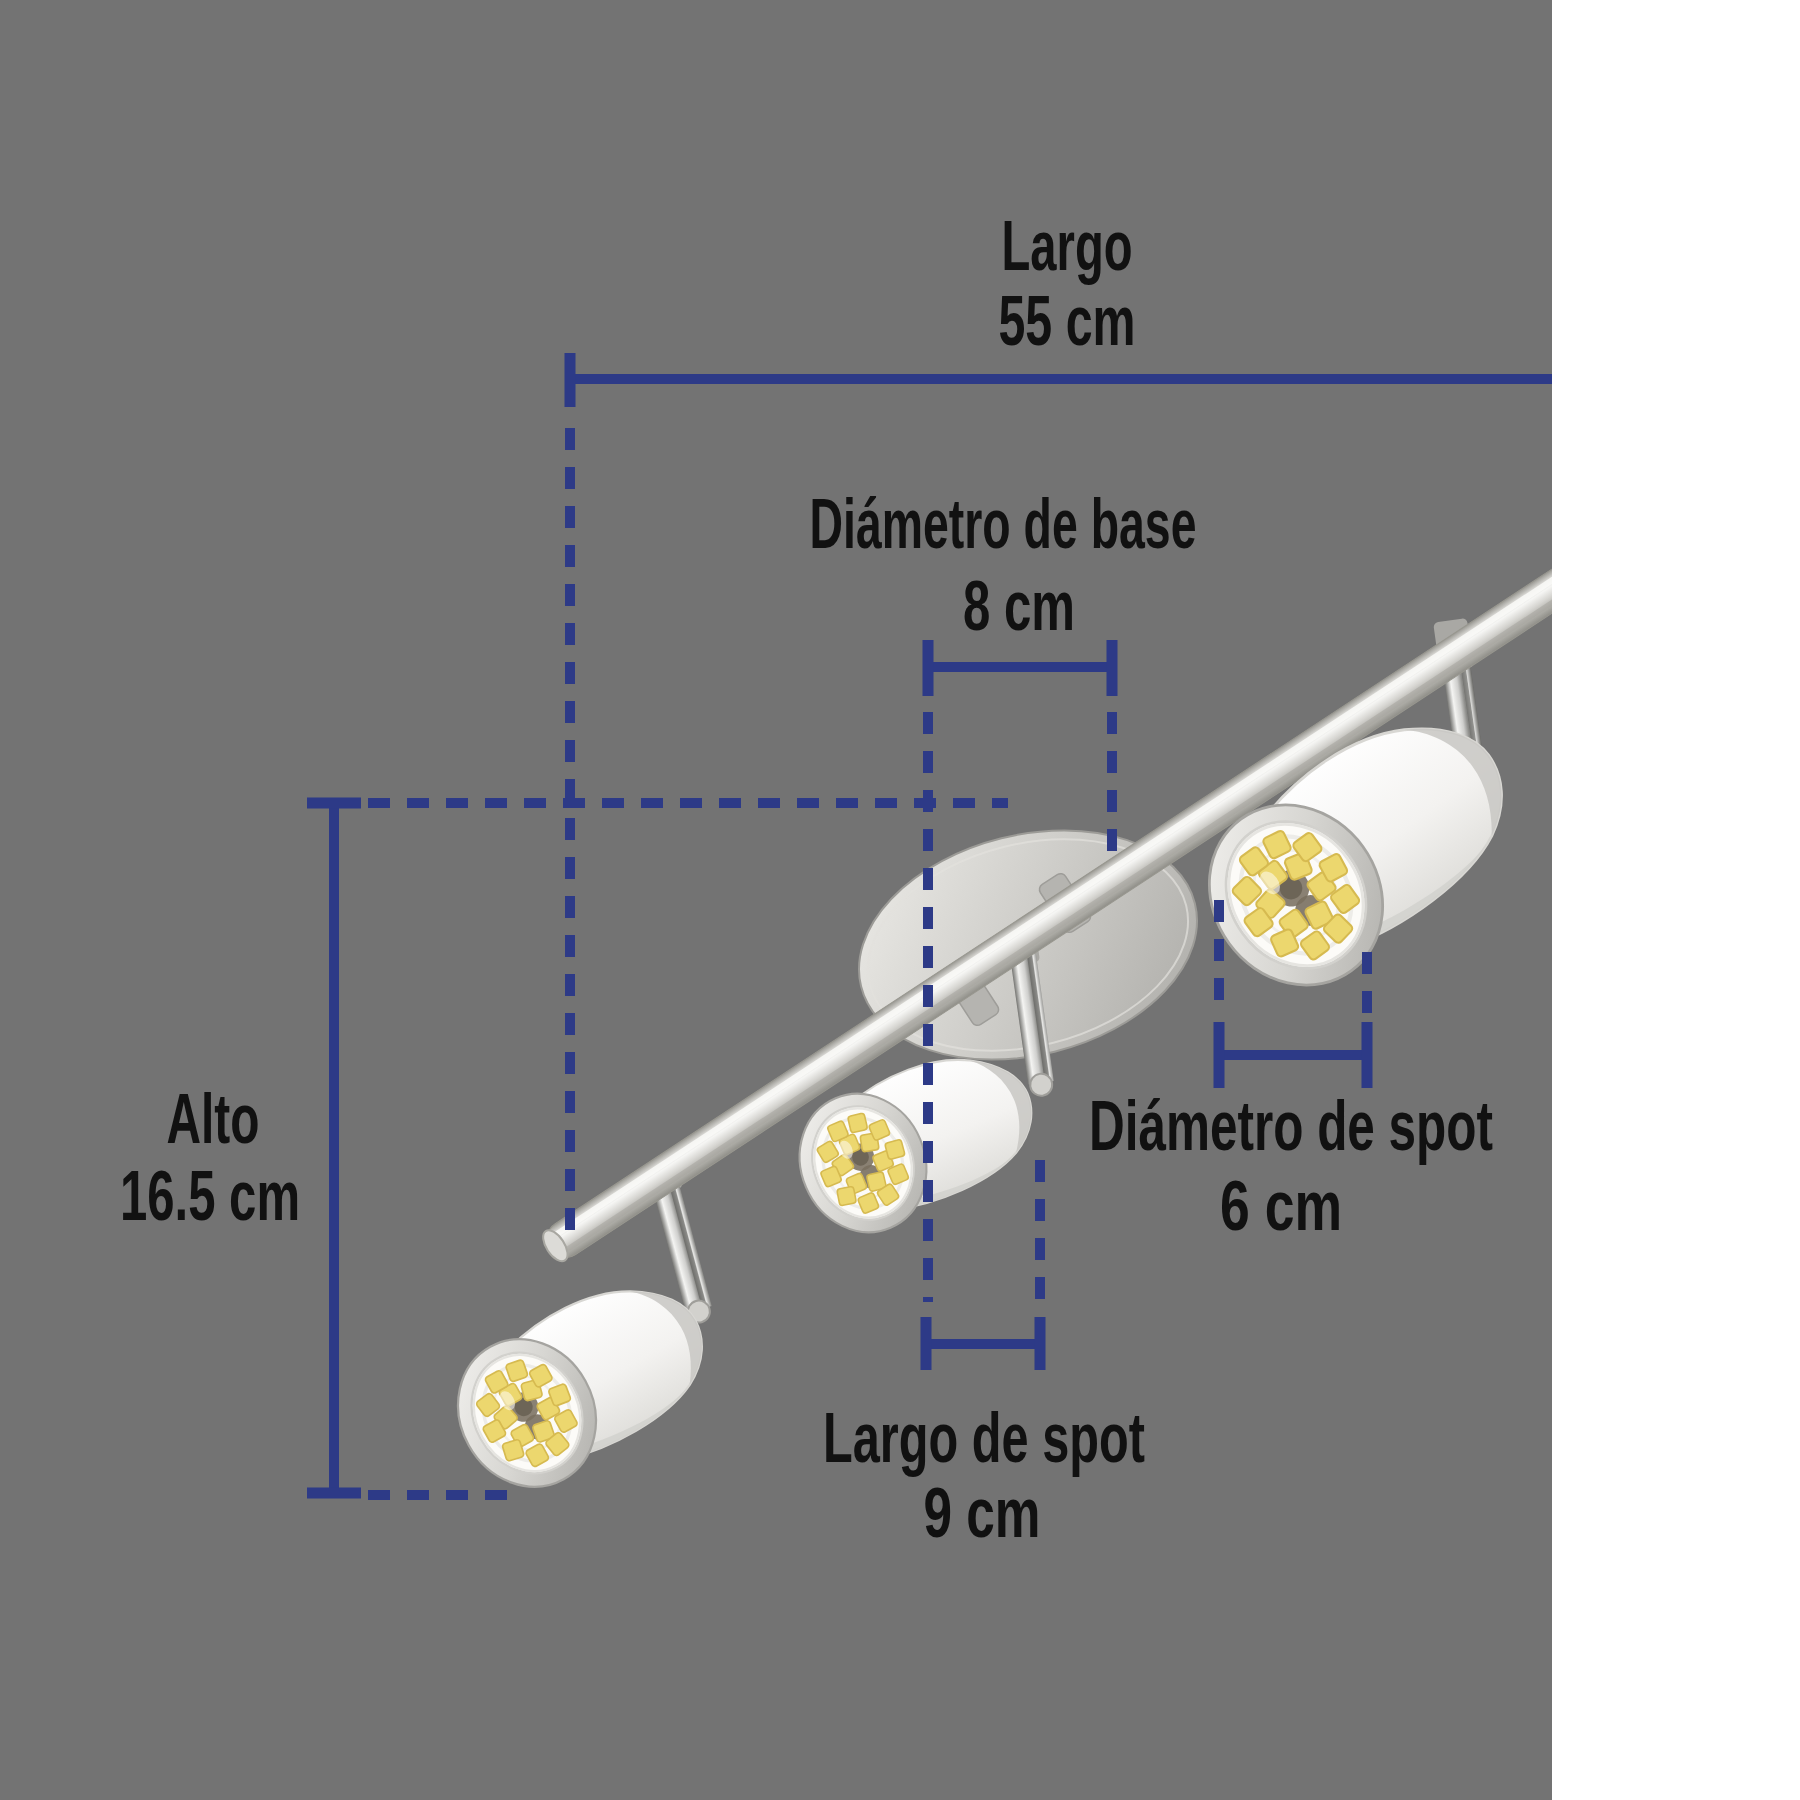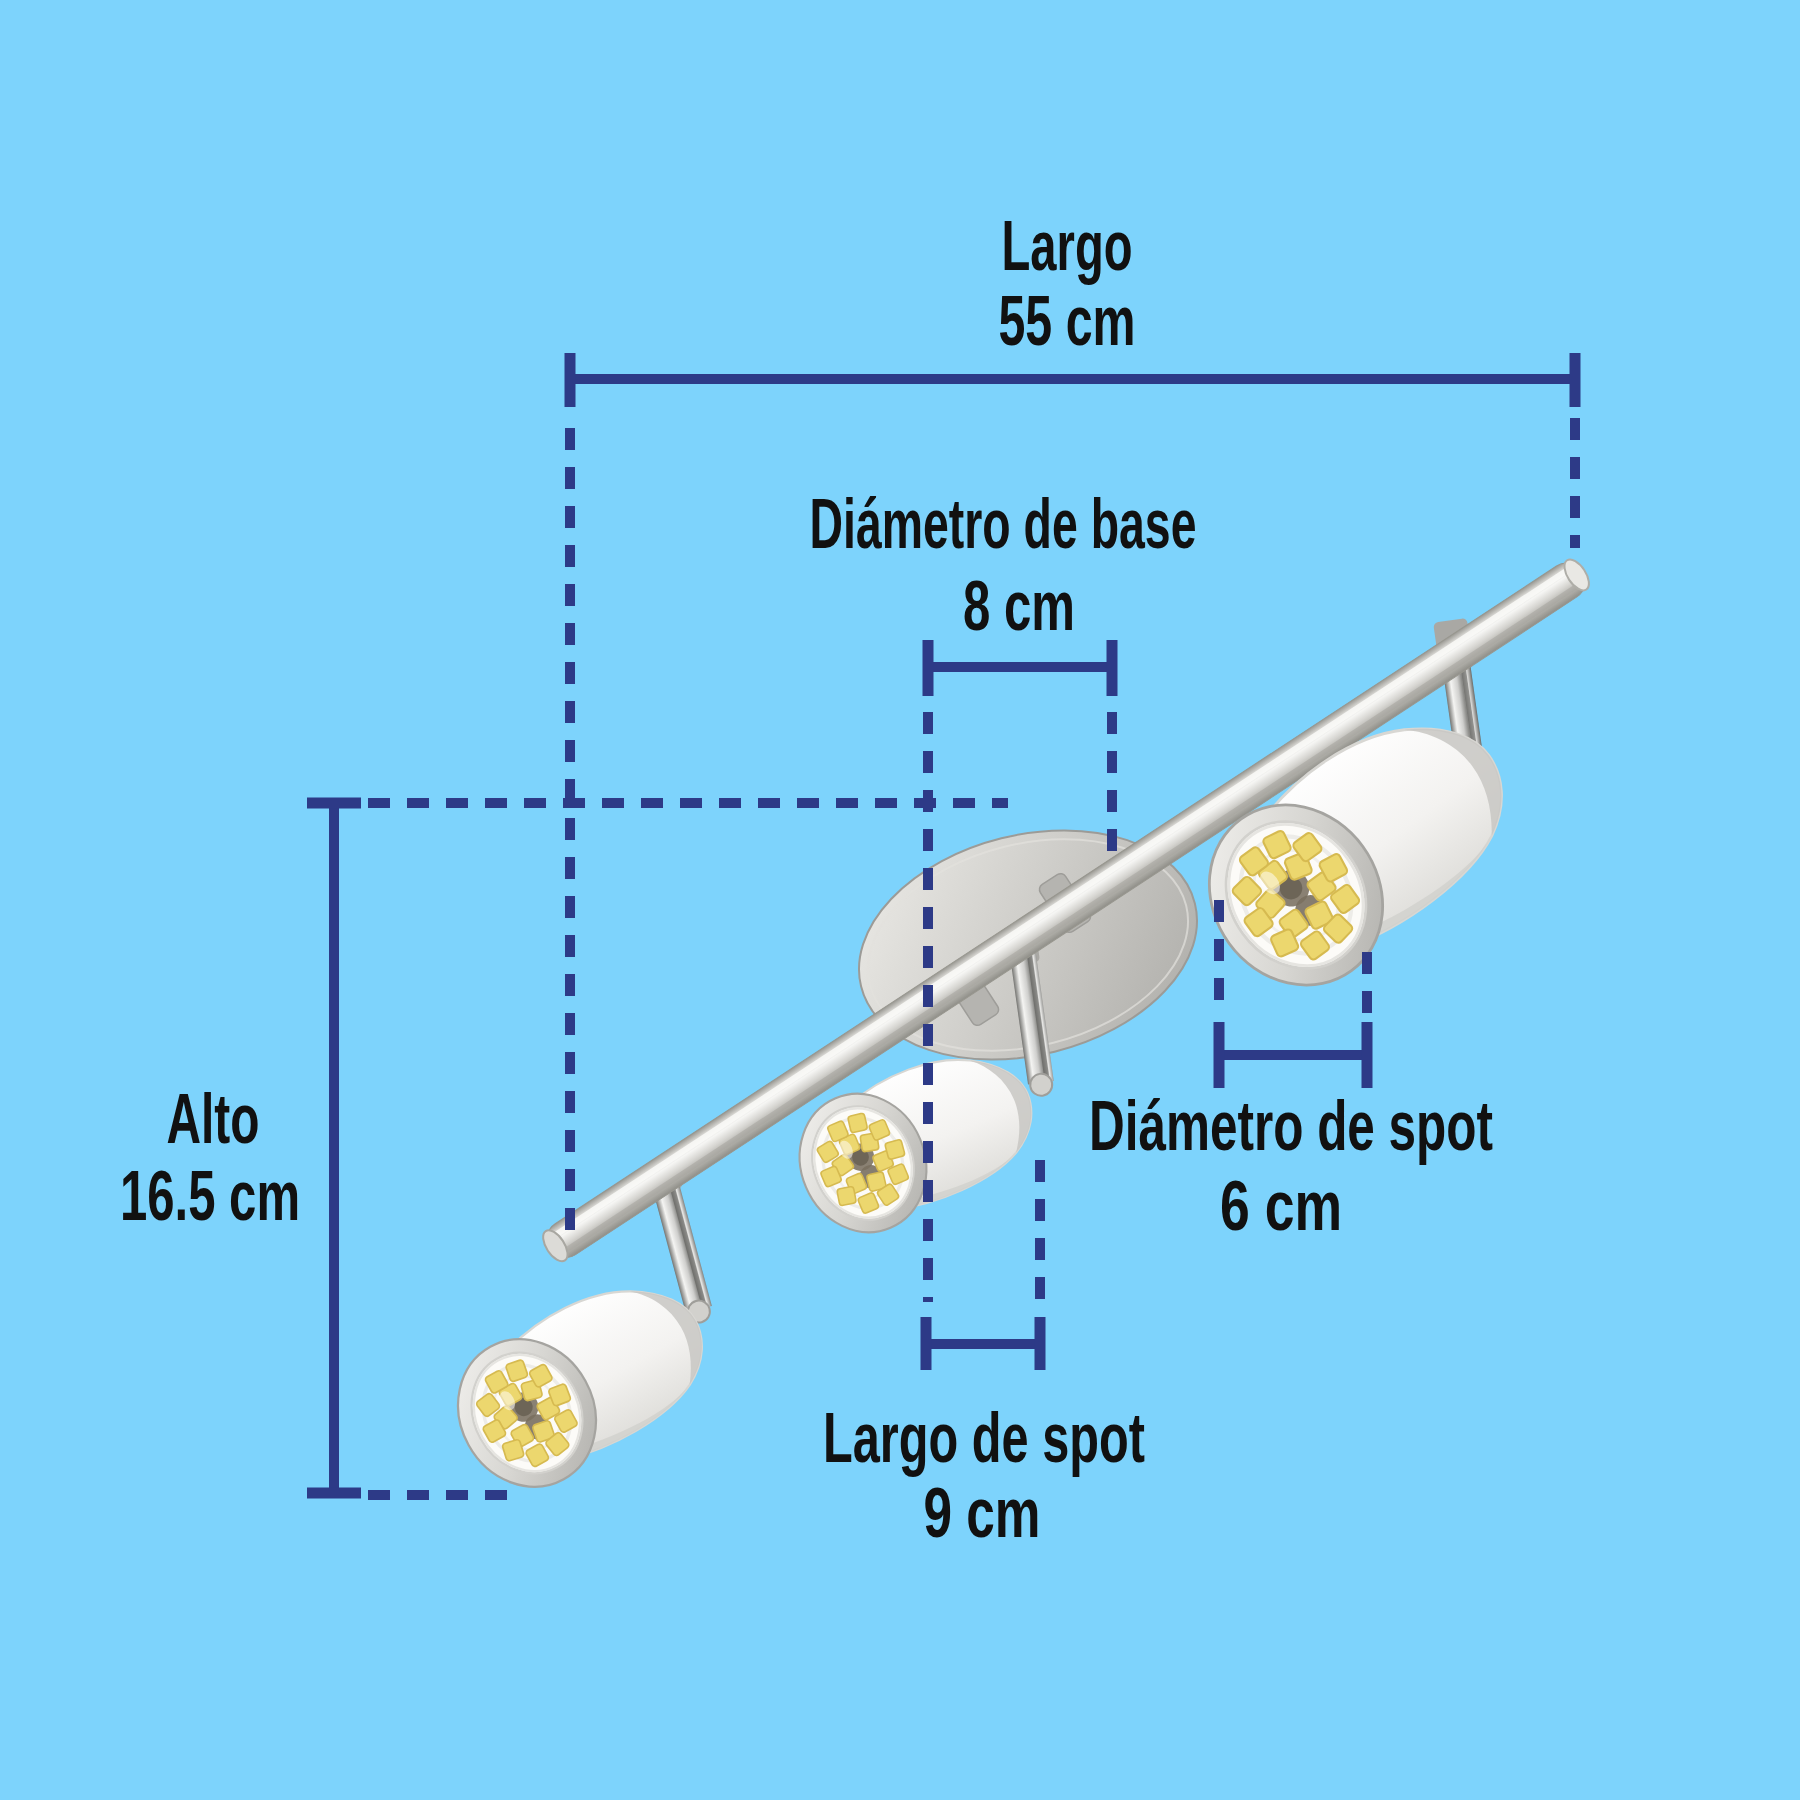--- a/index.html
+++ b/index.html
@@ -1,17 +1,17 @@
 <!DOCTYPE html>
 <html><head>
 <meta charset="utf-8">
 <style>
   html,body{margin:0;padding:0;background:#ffffff;}
   .stage{
-    width:1800px;height:1800px;background:#7dd3fc;position:relative;overflow:hidden;
+    width:1552px;height:1800px;background:#737373;position:relative;overflow:hidden;
     font-family:"Liberation Sans", sans-serif;
   }
   svg{display:block;}
   .dim-solid{stroke:#2d3a87;stroke-width:10;fill:none;}
   .dim-tick{stroke:#2d3a87;stroke-width:11;fill:none;}
   .dim-dash{stroke:#2d3a87;stroke-width:10;fill:none;stroke-dasharray:22 17;}
   .lbl{
     fill:#111111;font-weight:bold;font-size:70px;
     text-anchor:middle;
   }

